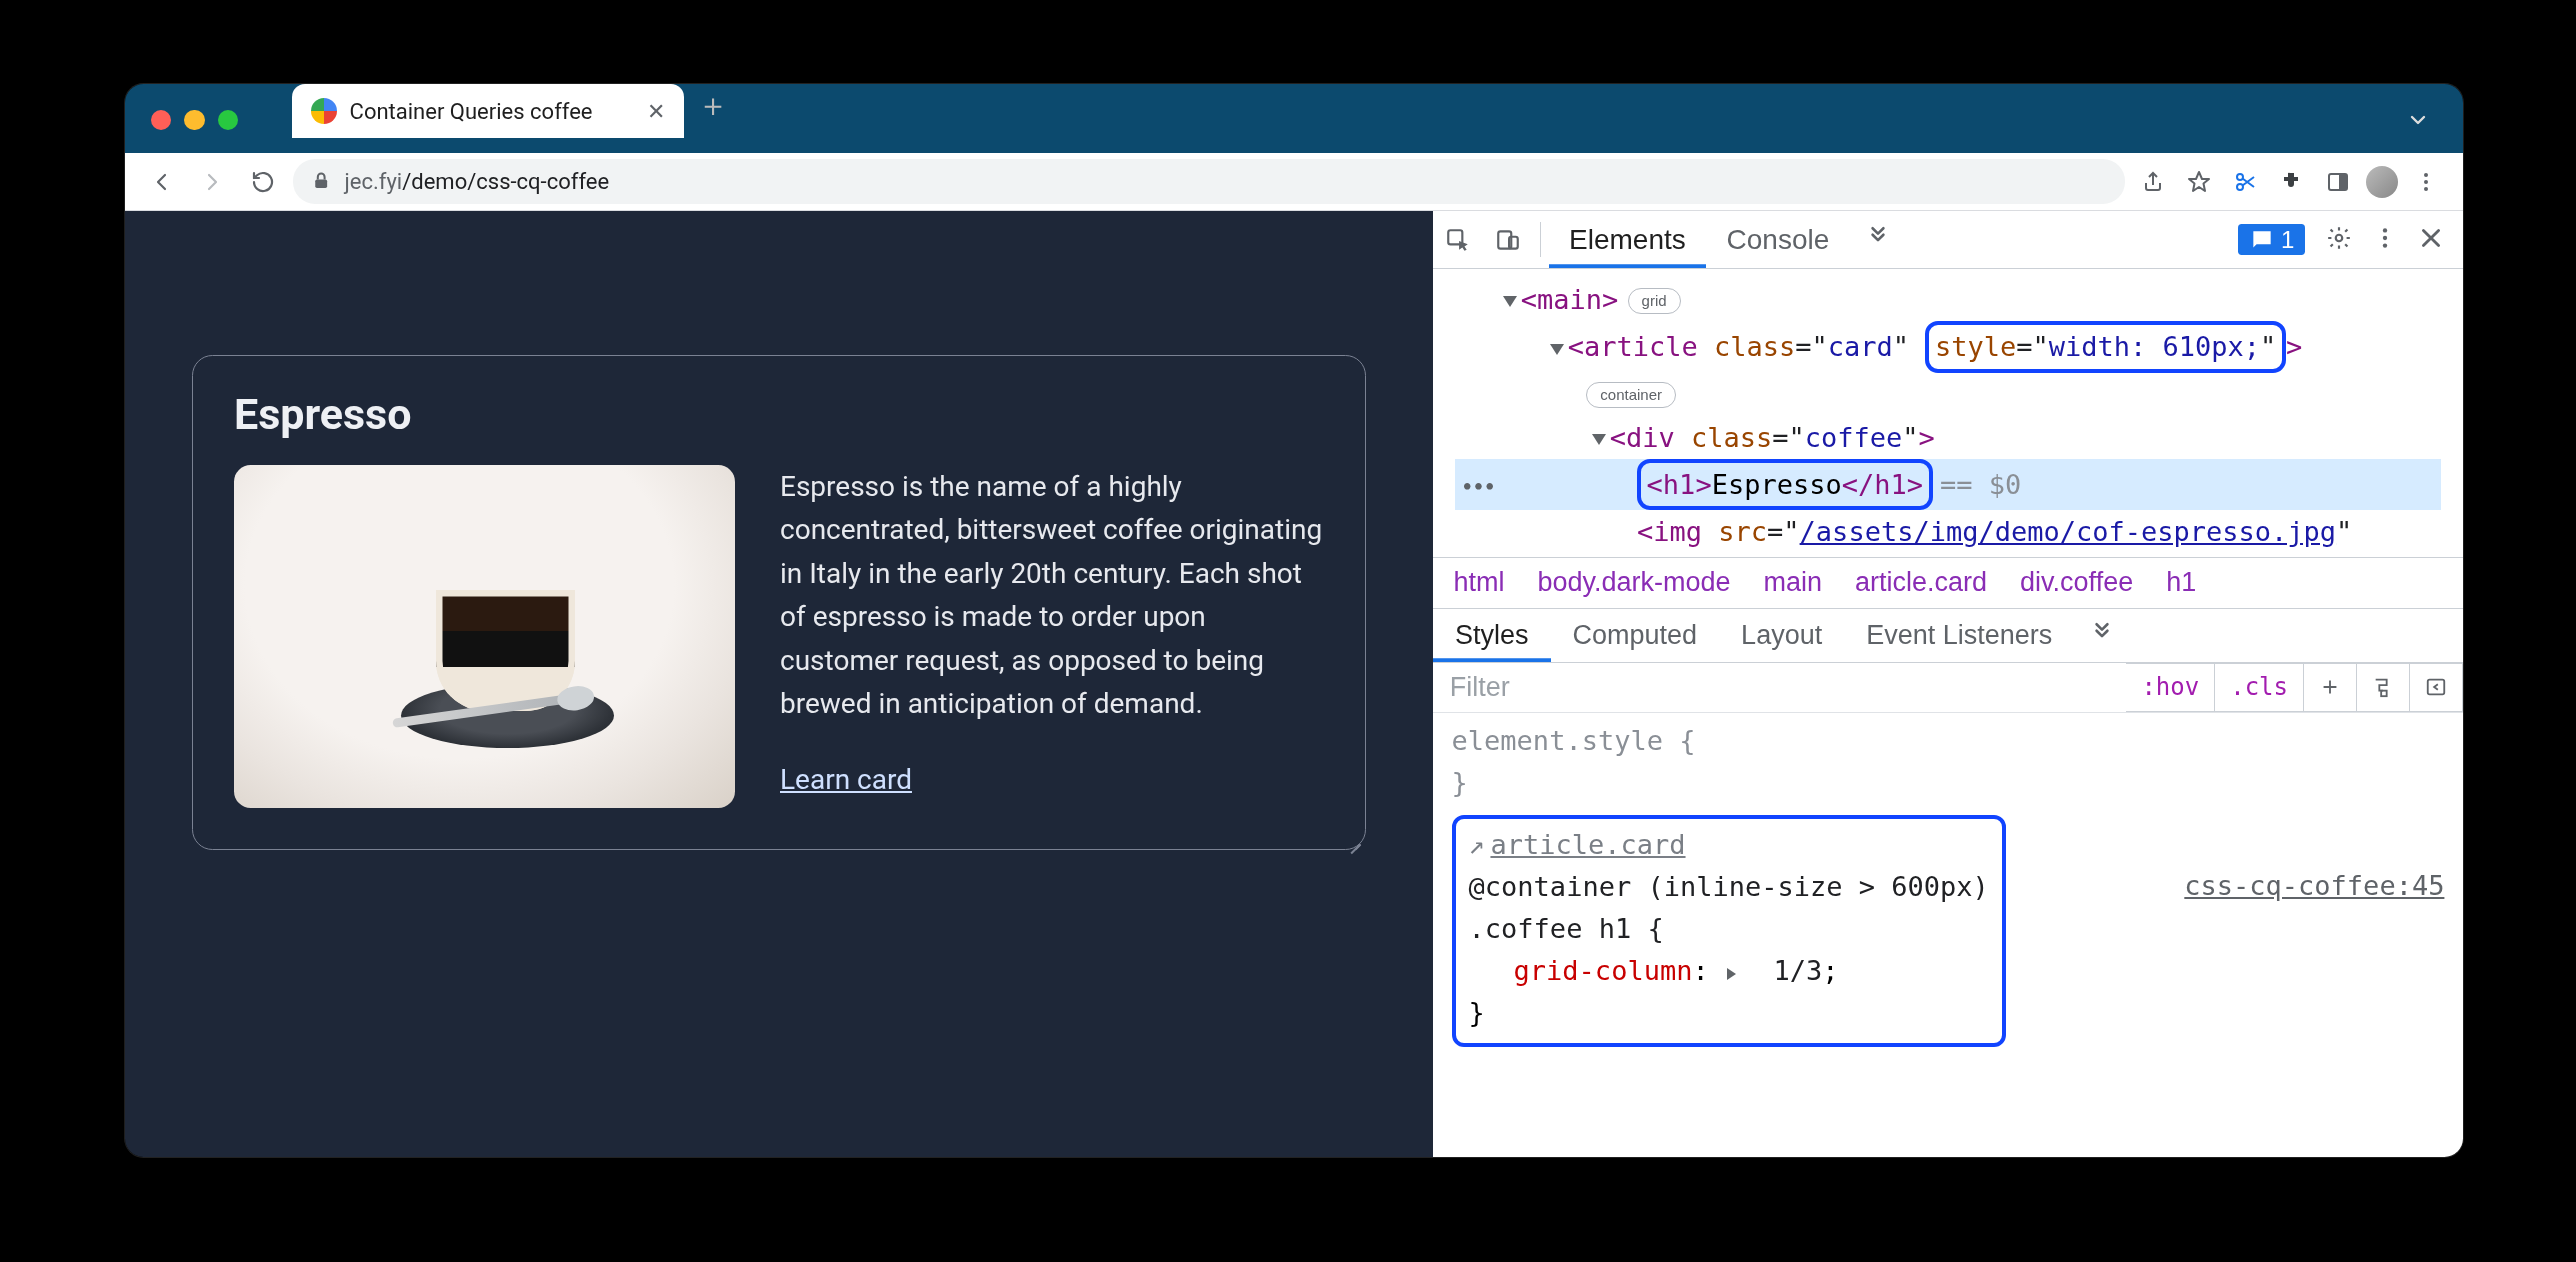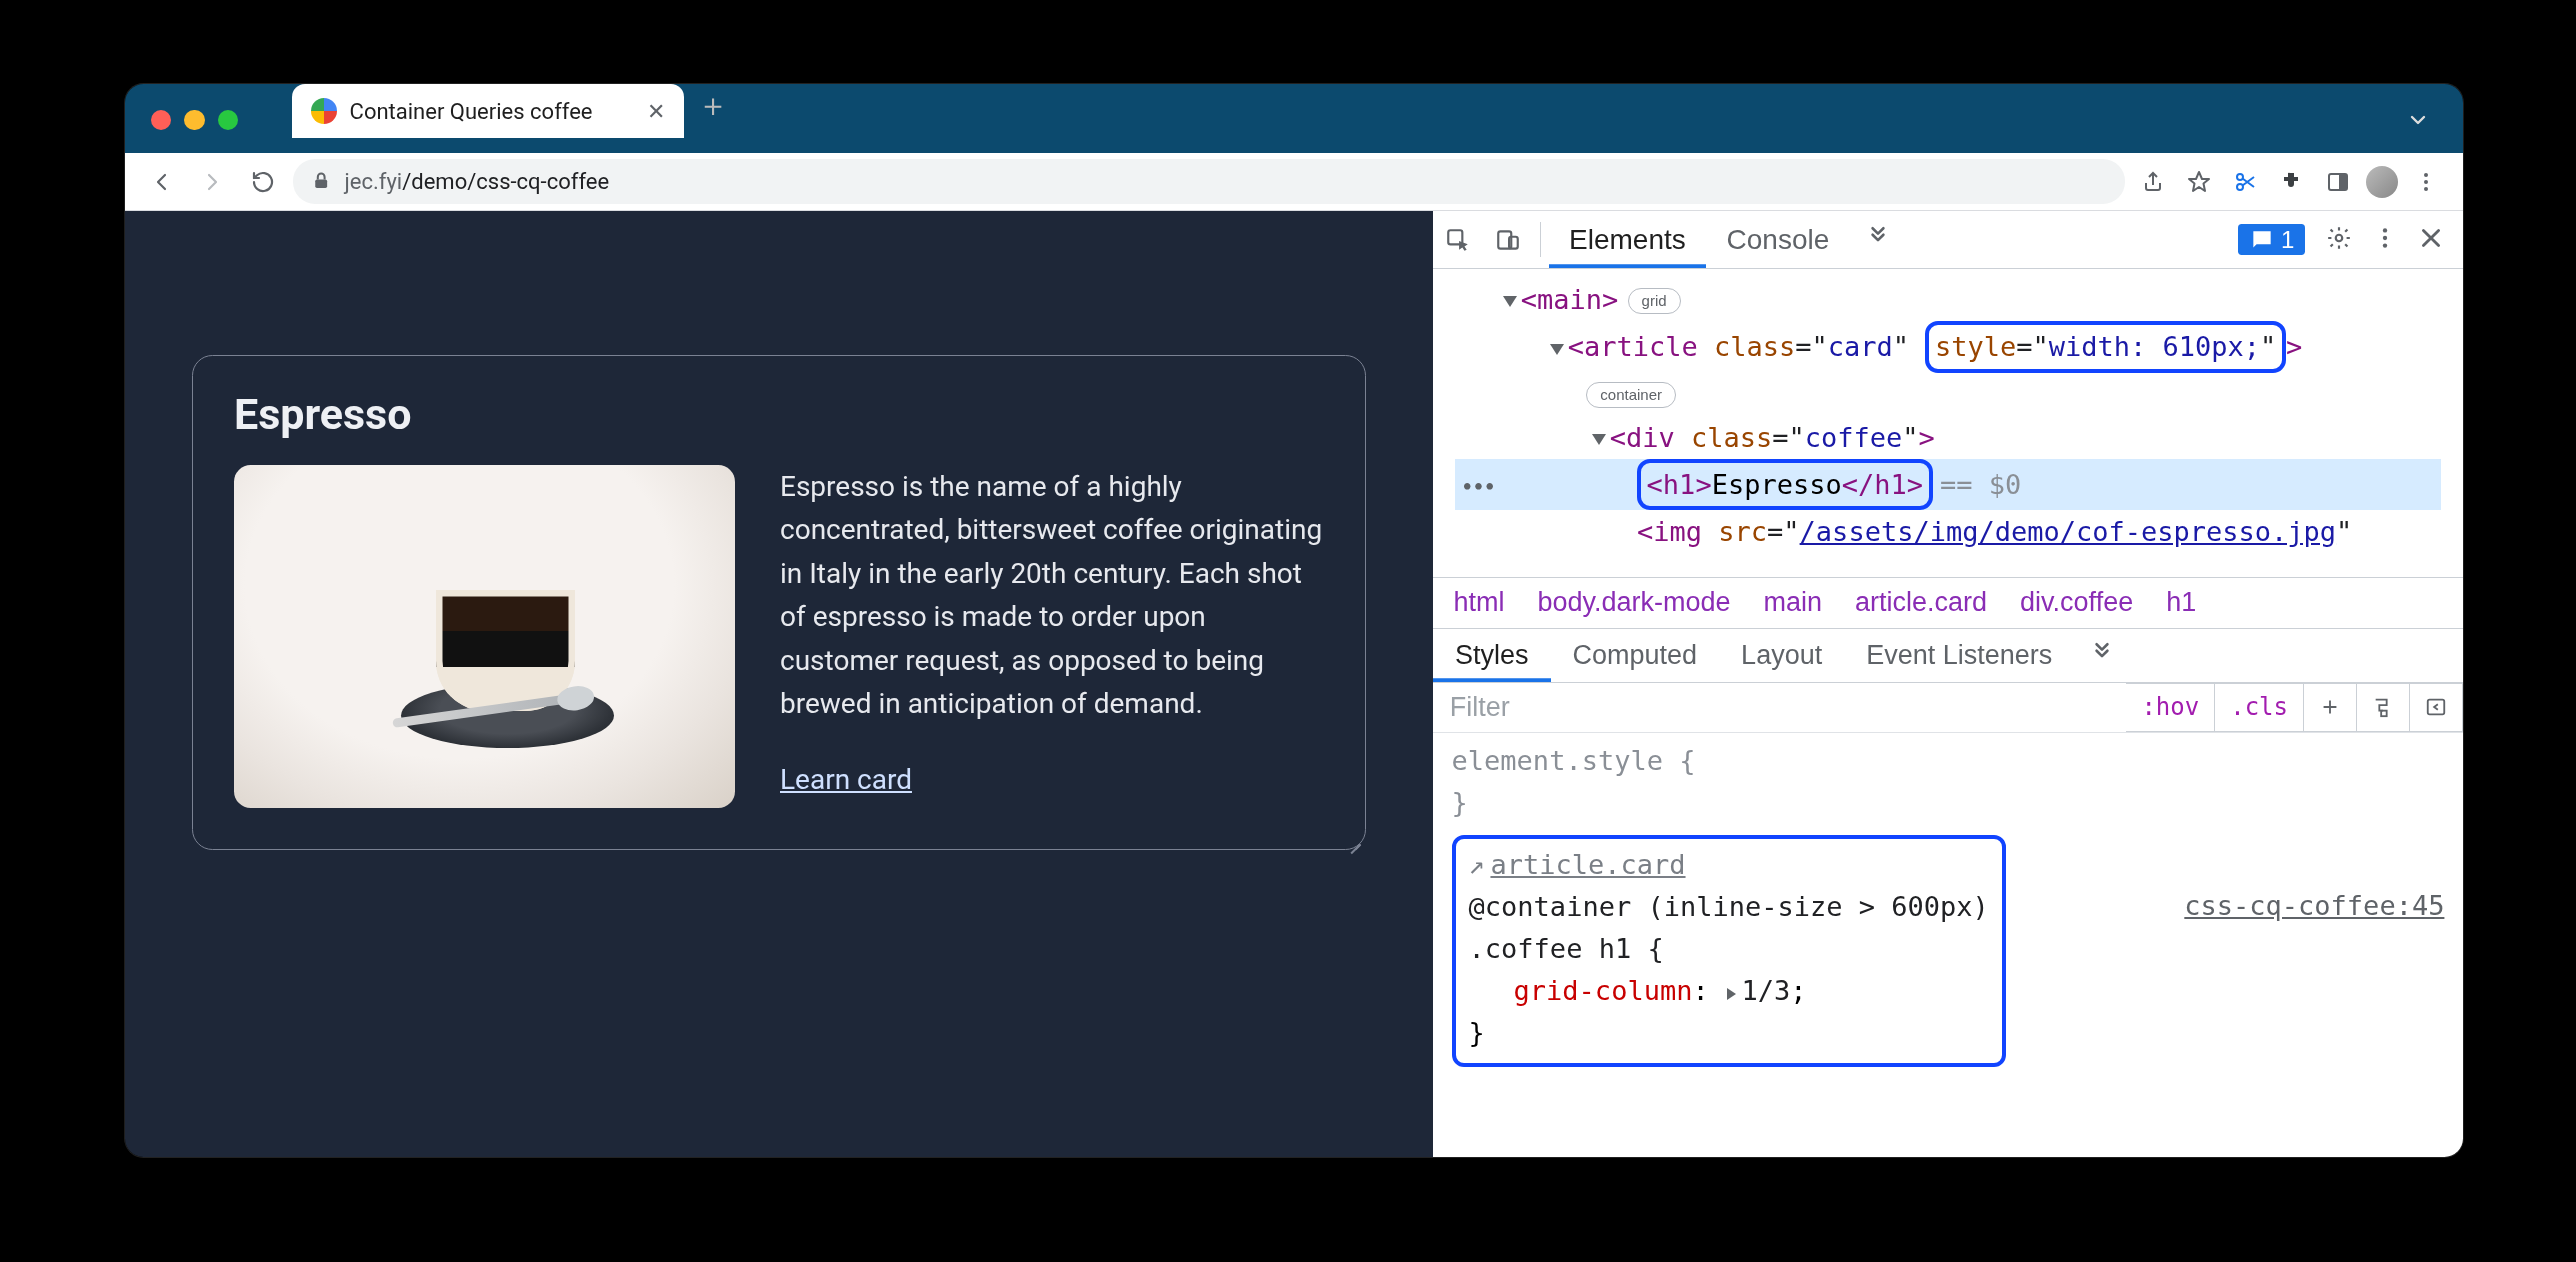--- a/index.html
+++ b/index.html
@@ -79,42 +79,42 @@
   .paren{color:#202124;}
   .badge-pill{display:inline-block;border:0.9px solid #b7bcc3;border-radius:13px;padding:0 13px;font-size:15px;color:#5f6368;font-family:-apple-system,sans-serif;vertical-align:3.7px;margin-left:9.3px;}
   .hlt-box{border:4.6px solid #1144ff;border-radius:13px;padding:0 5.6px;display:inline-block;}
   .dom-line{padding-left:0;}
   .ind1{padding-left:48px;} .ind2{padding-left:95px;} .ind3{padding-left:137px;} .ind4{padding-left:182px;}
   .selected-line{background:#d6ebff;}
   .sel-gutter{position:relative;}
   .sel-gutter .dots{position:absolute;left:7.4px;top:7.4px;color:#5f6368;letter-spacing:1.9px;font-family:-apple-system;}
   .eq0{color:#8a8f96;margin-left:7.4px;}
 
-  .breadcrumbs{border-top:0.9px solid #cbd0d6;border-bottom:0.9px solid #cbd0d6;padding:9.3px 20.4px;font-size:27px;color:#8a2db5;display:flex;gap:33px;font-family:-apple-system,sans-serif;margin-top:20px;}
+  .breadcrumbs{border-top:0.9px solid #cbd0d6;border-bottom:0.9px solid #cbd0d6;padding:9.3px 20.4px;font-size:27px;color:#8a2db5;display:flex;gap:33px;font-family:-apple-system,sans-serif;}
   .breadcrumbs span{cursor:pointer;}
 
   .styles-tabs{height:54px;display:flex;align-items:center;border-bottom:0.9px solid #cbd0d6;font-family:-apple-system,sans-serif;}
   .styles-tab{padding:0 22px;height:100%;display:flex;align-items:center;font-size:27px;color:#5f6368;}
   .styles-tab.active{color:#1f1f1f;box-shadow:inset 0 -3.7px 0 #1a73e8;}
 
   .styles-toolbar{height:50px;display:flex;align-items:center;border-bottom:0.9px solid #e0e3e7;}
   .filter-box{flex:1;padding:0 16.7px;font-size:27px;color:#9aa0a6;font-family:-apple-system,sans-serif;}
   .st-chip{border:0.9px solid #cbd0d6;border-left:none;height:100%;display:flex;align-items:center;padding:0 15px;font-size:24px;color:#a21caf;font-family:ui-monospace,monospace;}
   .st-chip:first-of-type{border-left:0.9px solid #cbd0d6;}
   .st-chip svg{width:22px;height:22px;fill:none;stroke:#5f6368;stroke-width:2;}
 
   .styles-body{padding:7.4px 18.6px;font-size:27px;line-height:1.55;}
   .rule-block{margin-top:11px;position:relative;}
   .rule-box{border:4.6px solid #1144ff;border-radius:12px;padding:5.6px 13px 9.3px;display:inline-block;}
   .selector{color:#202124;}
   .selector-link{color:#7a7f86;text-decoration:underline;}
   .arrow-link{color:#7a7f86;margin-right:5.6px;}
   .at-rule{color:#202124;}
   .prop{color:#c80000;}
-  .val{color:#202124;}
+  .val{color:#202124;margin-left:32px;}
   .src-link{position:absolute;right:0;top:50px;text-decoration:underline;color:#5f6368;font-family:ui-monospace,monospace;}
   .grey{color:#8a8f96;}
   .shorthand-tri{display:inline-block;width:0;height:0;border-top:6.5px solid transparent;border-bottom:6.5px solid transparent;border-left:9.3px solid #606468;margin:0 5.6px 0 1.9px;vertical-align:0;}
 </style>
 </head>
 <body>
 
 <div class="browser-window">
 
   <div class="tabstrip">

